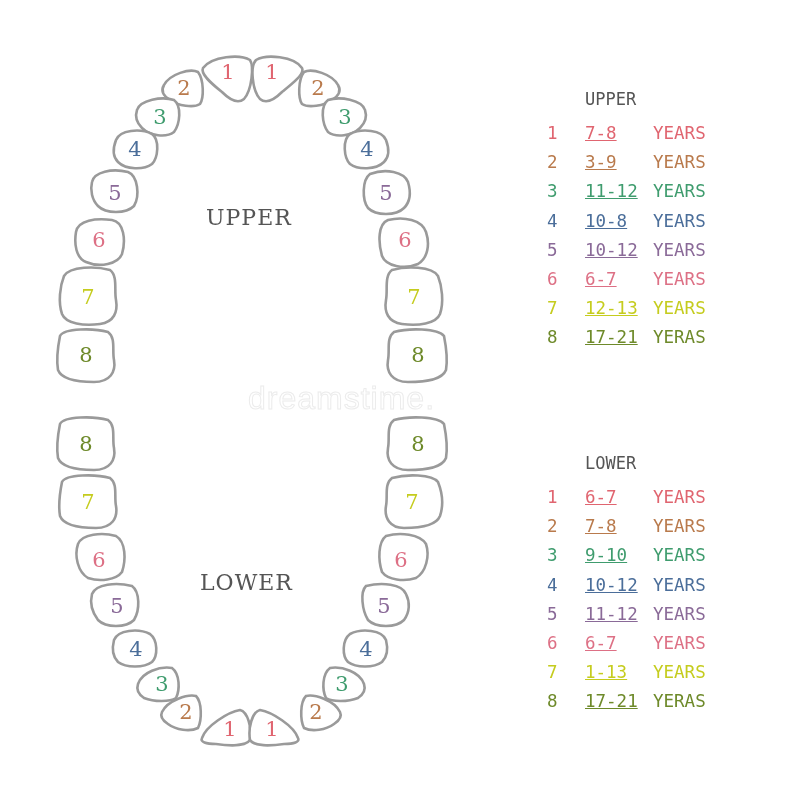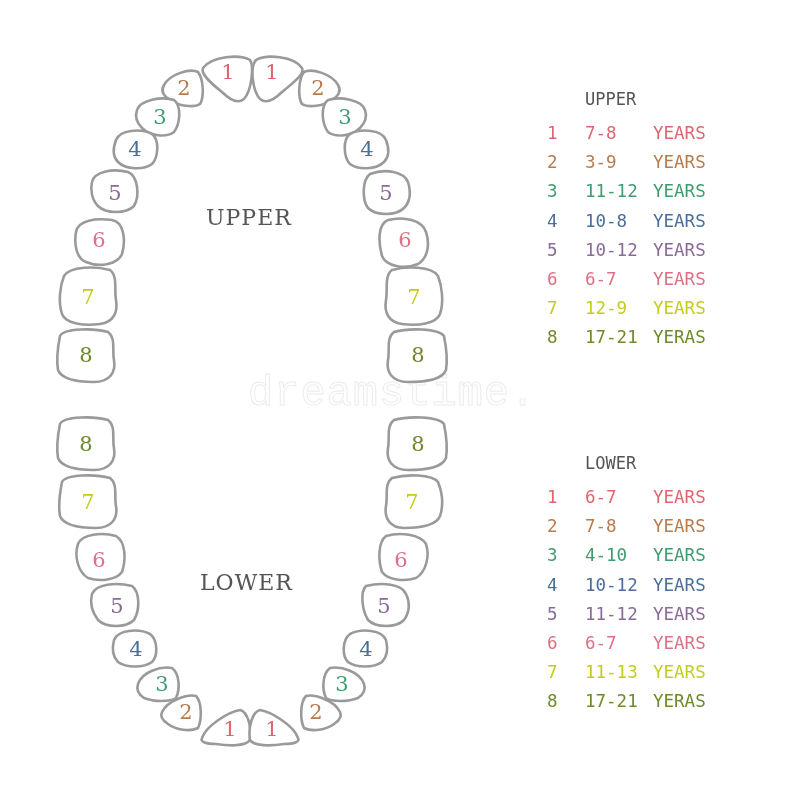--- a/index.html
+++ b/index.html
@@ -7,24 +7,24 @@
          font-family: "DejaVu Serif", "Liberation Serif", serif; }
   #diagram { position: absolute; left: 0; top: 0; width: 800px; height: 800px; }
   .tooth { fill: #ffffff; stroke: #9a9a9a; stroke-width: 2.6; }
   .tnum { font-family: "DejaVu Serif", serif; font-size: 21px; text-anchor: middle; dominant-baseline: central; }
   .arch-label { position: absolute; font-family: "DejaVu Serif", "Liberation Serif", serif;
                 font-size: 22px; color: #555555; letter-spacing: 1px; }
   .legend { position: absolute; left: 547px; font-family: "DejaVu Sans Mono", "Liberation Mono", monospace; }
   .legend-title { font-size: 17px; color: #555555; margin-left: 38px; height: 30px; line-height: 20px; }
   .legend-row { display: flex; height: 29.2px; line-height: 29.2px; font-size: 17.5px; }
   .legend-row .num { width: 38px; }
-  .legend-row .range { width: 68px; }
+  .legend-row .range { width: 68px; text-decoration: underline; }
   .legend-row .unit { }
-  .watermark { position: absolute; left: 248px; top: 370px; font-family: Liberation Mono, monospace;
-               font-size: 42px; color: transparent; -webkit-text-stroke: 1px #ececec; letter-spacing: 1px; }
+  .watermark { position: absolute; left: 248px; top: 380px; font-family: Liberation Sans, sans-serif;
+               font-size: 32px; color: transparent; -webkit-text-stroke: 1px #ececec; letter-spacing: 1px; }
 </style>
 </head>
 <body>
 
 <div class="watermark">dreamstime.</div>
 
 <svg id="diagram" viewBox="0 0 800 800" xmlns="http://www.w3.org/2000/svg">
 
   <g>
 
@@ -223,21 +223,21 @@
     <span class="range">10-12</span>
     <span class="unit">YEARS</span>
   </div>
   <div class="legend-row c6" style="color: rgb(221, 112, 133);">
     <span class="num">6</span>
     <span class="range">6-7</span>
     <span class="unit">YEARS</span>
   </div>
   <div class="legend-row c7" style="color: rgb(197, 204, 30);">
     <span class="num">7</span>
-    <span class="range">12-9</span>
+    <span class="range">12-13</span>
     <span class="unit">YEARS</span>
   </div>
   <div class="legend-row c8" style="color: rgb(110, 138, 42);">
     <span class="num">8</span>
     <span class="range">17-21</span>
     <span class="unit">YERAS</span>
   </div>
 </div>
 
 <div class="legend" style="top:453px;">
@@ -247,41 +247,41 @@
     <span class="range">6-7</span>
     <span class="unit">YEARS</span>
   </div>
   <div class="legend-row c2" style="color: rgb(185, 122, 76);">
     <span class="num">2</span>
     <span class="range">7-8</span>
     <span class="unit">YEARS</span>
   </div>
   <div class="legend-row c3" style="color: rgb(63, 156, 110);">
     <span class="num">3</span>
-    <span class="range">4-10</span>
+    <span class="range">9-10</span>
     <span class="unit">YEARS</span>
   </div>
   <div class="legend-row c4" style="color: rgb(75, 110, 154);">
     <span class="num">4</span>
     <span class="range">10-12</span>
     <span class="unit">YEARS</span>
   </div>
   <div class="legend-row c5" style="color: rgb(138, 106, 152);">
     <span class="num">5</span>
     <span class="range">11-12</span>
     <span class="unit">YEARS</span>
   </div>
   <div class="legend-row c6" style="color: rgb(221, 112, 133);">
     <span class="num">6</span>
     <span class="range">6-7</span>
     <span class="unit">YEARS</span>
   </div>
   <div class="legend-row c7" style="color: rgb(197, 204, 30);">
     <span class="num">7</span>
-    <span class="range">11-13</span>
+    <span class="range">1-13</span>
     <span class="unit">YEARS</span>
   </div>
   <div class="legend-row c8" style="color: rgb(110, 138, 42);">
     <span class="num">8</span>
     <span class="range">17-21</span>
     <span class="unit">YERAS</span>
   </div>
 </div>
 
 </body></html>

